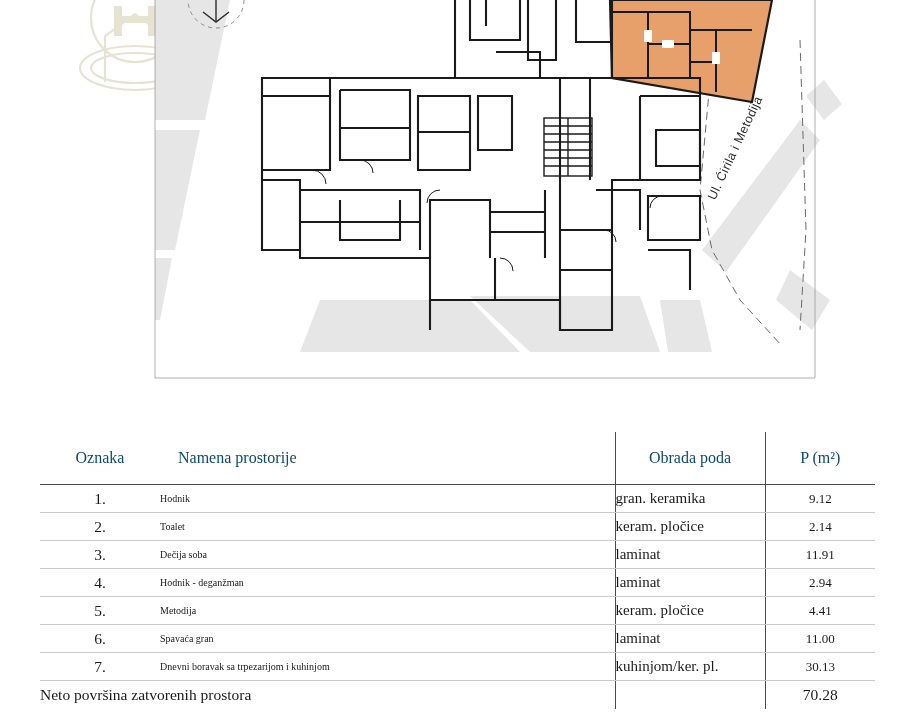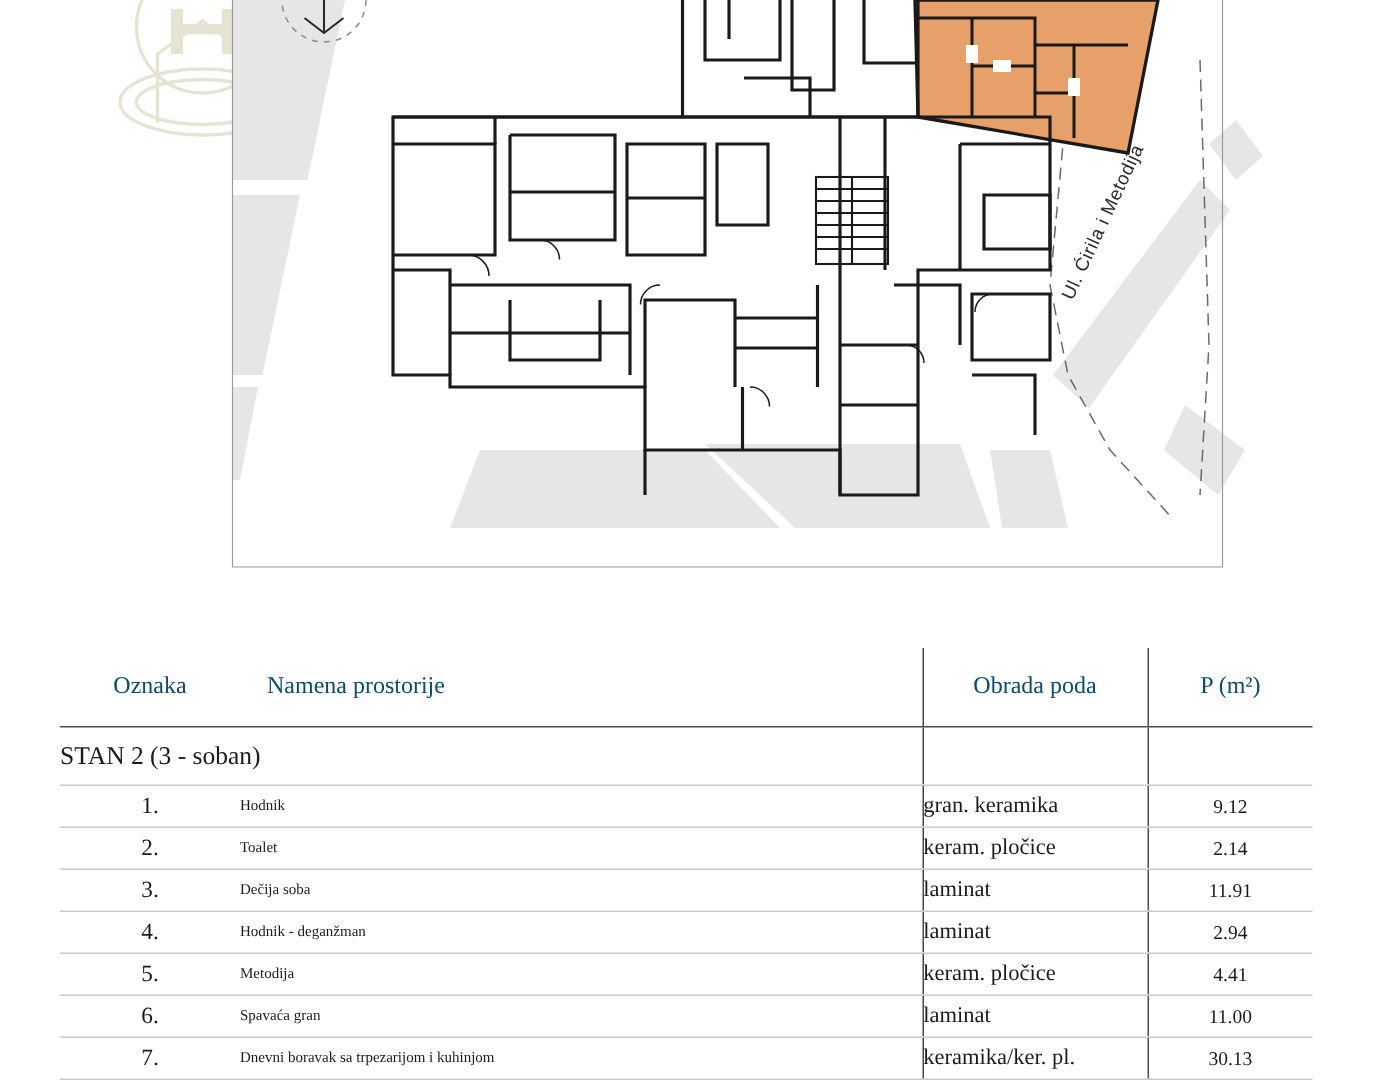--- a/index.html
+++ b/index.html
@@ -268,25 +268,20 @@
     </colgroup>
     <thead>
       <tr class="head-row">
         <th>Oznaka</th>
         <th style="text-align:left; padding-left:18px;">Namena prostorije</th>
         <th class="vsep-1">Obrada poda</th>
         <th class="vsep-1">P (m²)</th>
       </tr>
     </thead>
     <tbody>
-      <tr class="title-row">
-        <td colspan="2">STAN 2    (3 - soban)</td>
-        <td class="c-floor"></td>
-        <td class="c-area"></td>
-      </tr>
 
       <tr class="room-row">
         <td class="c-num">1.</td>
         <td class="c-name">Hodnik</td>
         <td class="c-floor">gran. keramika</td>
         <td class="c-area">9.12</td>
       </tr>
       <tr class="room-row">
         <td class="c-num">2.</td>
         <td class="c-name">Toalet</td>
@@ -313,21 +308,21 @@
       </tr>
       <tr class="room-row">
         <td class="c-num">6.</td>
         <td class="c-name">Spavaća gran</td>
         <td class="c-floor">laminat</td>
         <td class="c-area">11.00</td>
       </tr>
       <tr class="room-row">
         <td class="c-num">7.</td>
         <td class="c-name">Dnevni boravak sa trpezarijom i kuhinjom</td>
-        <td class="c-floor">keramika/ker. pl.</td>
+        <td class="c-floor">kuhinjom/ker. pl.</td>
         <td class="c-area">30.13</td>
       </tr>
 
       <tr class="note-row">
         <td colspan="2">Neto površina zatvorenih prostora</td>
         <td class="c-floor"></td>
         <td class="c-area">70.28</td>
       </tr>
     </tbody>
   </table>

